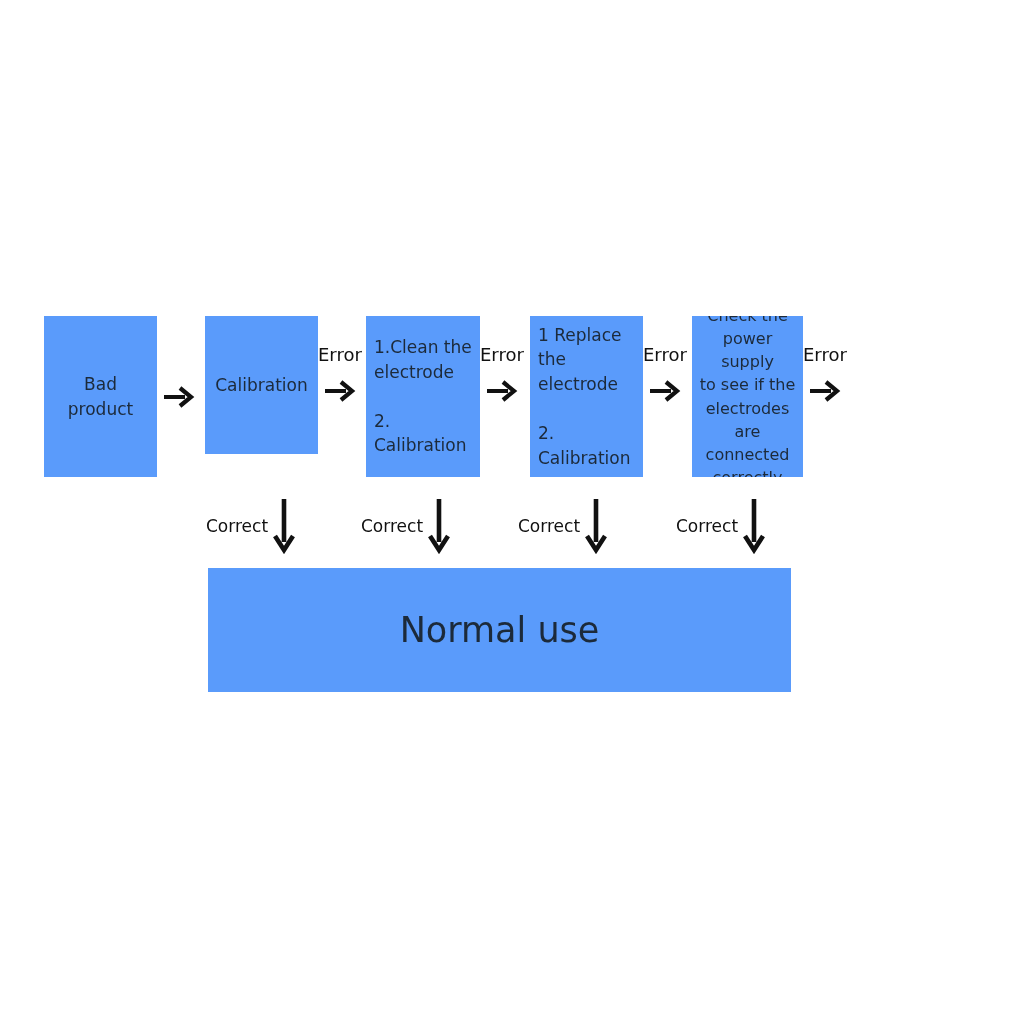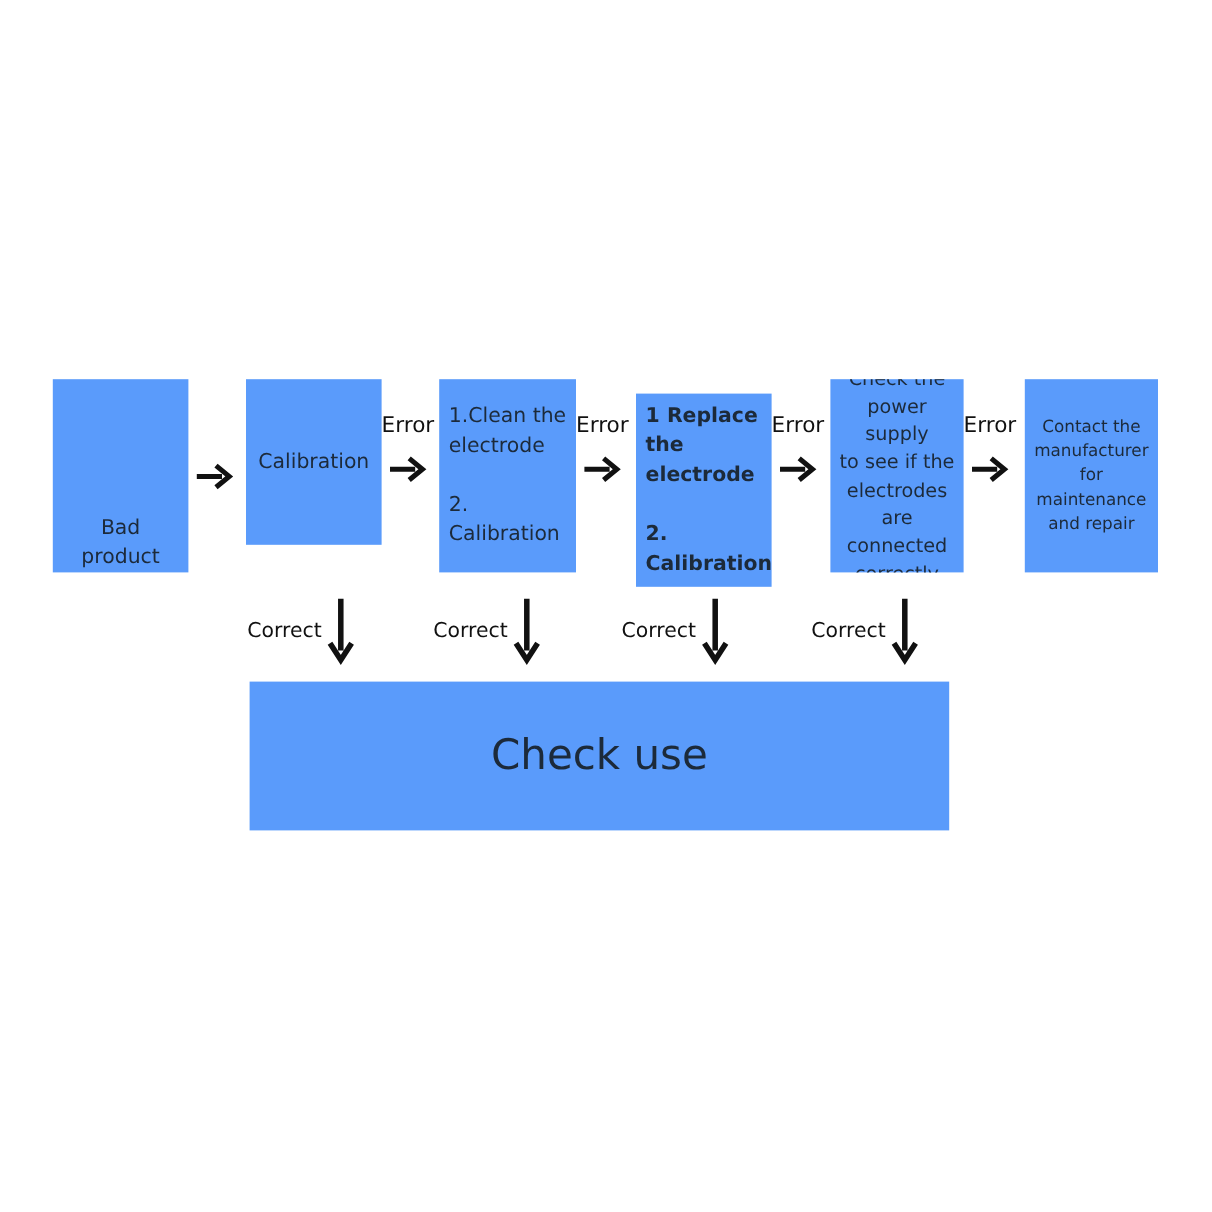--- a/index.html
+++ b/index.html
@@ -34,24 +34,24 @@
     line-height: 1.45;
     overflow: hidden;
   }
   .node .node-text {
     display: block;
     width: 100%;
     white-space: pre-line;
   }
   .node.align-left .node-text { text-align: left; }
 
-  #node-bad-product    { left: 44px;  top: 316px; width: 113px; height: 161px; font-size: 17px; align-items: flex-end; }
+  #node-bad-product    { left: 44px;  top: 316px; width: 113px; height: 161px; font-size: 17px; }
   #node-calibration    { left: 205px; top: 316px; width: 113px; height: 138px; font-size: 17px; }
   #node-clean          { left: 366px; top: 316px; width: 114px; height: 161px; font-size: 17px; padding: 0 8px; }
-  #node-replace        { left: 530px; top: 328px; width: 113px; height: 161px; font-size: 17px; padding: 12px 8px; font-weight: bold; }
+  #node-replace        { left: 530px; top: 316px; width: 113px; height: 161px; font-size: 17px; padding: 12px 8px; }
   #node-power          { left: 692px; top: 316px; width: 111px; height: 161px; font-size: 16px; padding: 0 6px; }
   #node-contact        { left: 854px; top: 316px; width: 111px; height: 161px; font-size: 14px; padding: 0 5px; }
 
   #node-normal-use {
     left: 208px; top: 568px; width: 583px; height: 124px;
     font-size: 35px;
     color: #1c2a3a;
   }
 
   
@@ -143,29 +143,23 @@
 
   <div class="node" id="node-power">
     <span class="node-text">Check the
 power supply
 to see if the
 electrodes are
 connected
 correctly</span>
   </div>
 
-  <div class="node" id="node-contact">
-    <span class="node-text">Contact the
-manufacturer
-for maintenance
-and repair</span>
-  </div>
 
   <div class="node" id="node-normal-use">
-    <span class="node-text">Check use</span>
+    <span class="node-text">Normal use</span>
   </div>
 
   <div class="hconn" id="conn-1">
 
     <span class="arrow-right">
       <svg width="34" height="26" viewBox="0 0 34 26">
         <path d="M1 13 H22 M17 4 L28 13 L17 22" fill="none" stroke="#111111" stroke-width="4.2" stroke-linecap="butt" stroke-linejoin="miter"></path>
       </svg>
     </span>
   </div>

